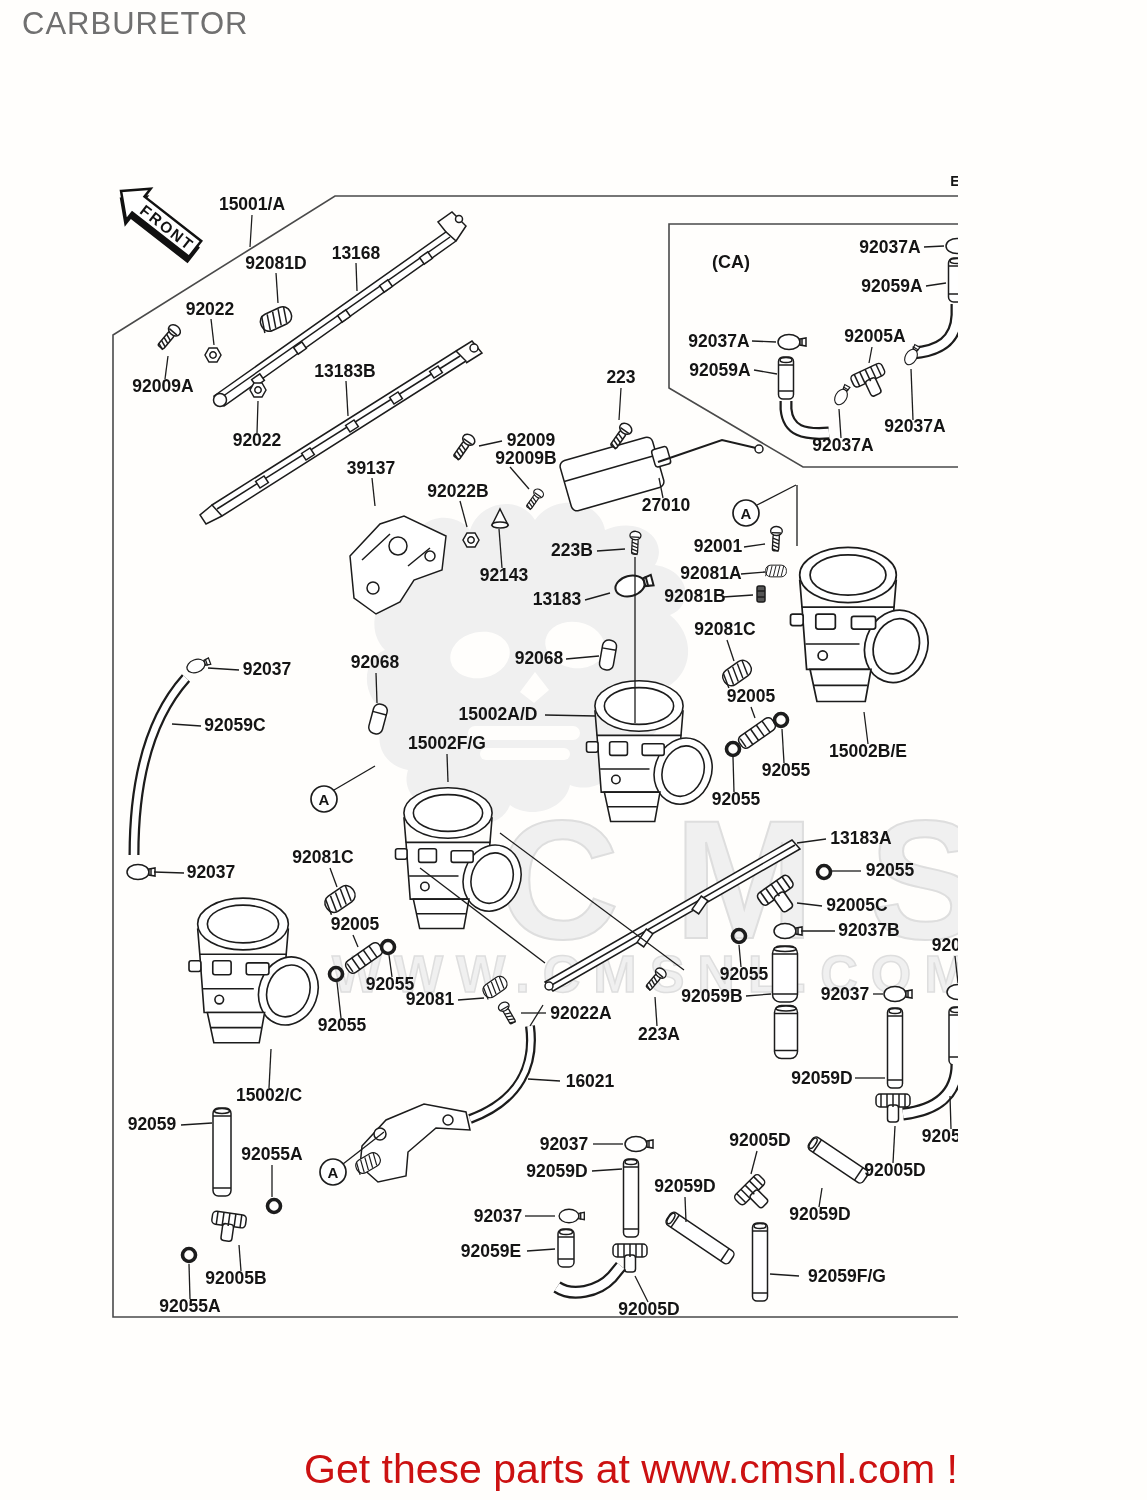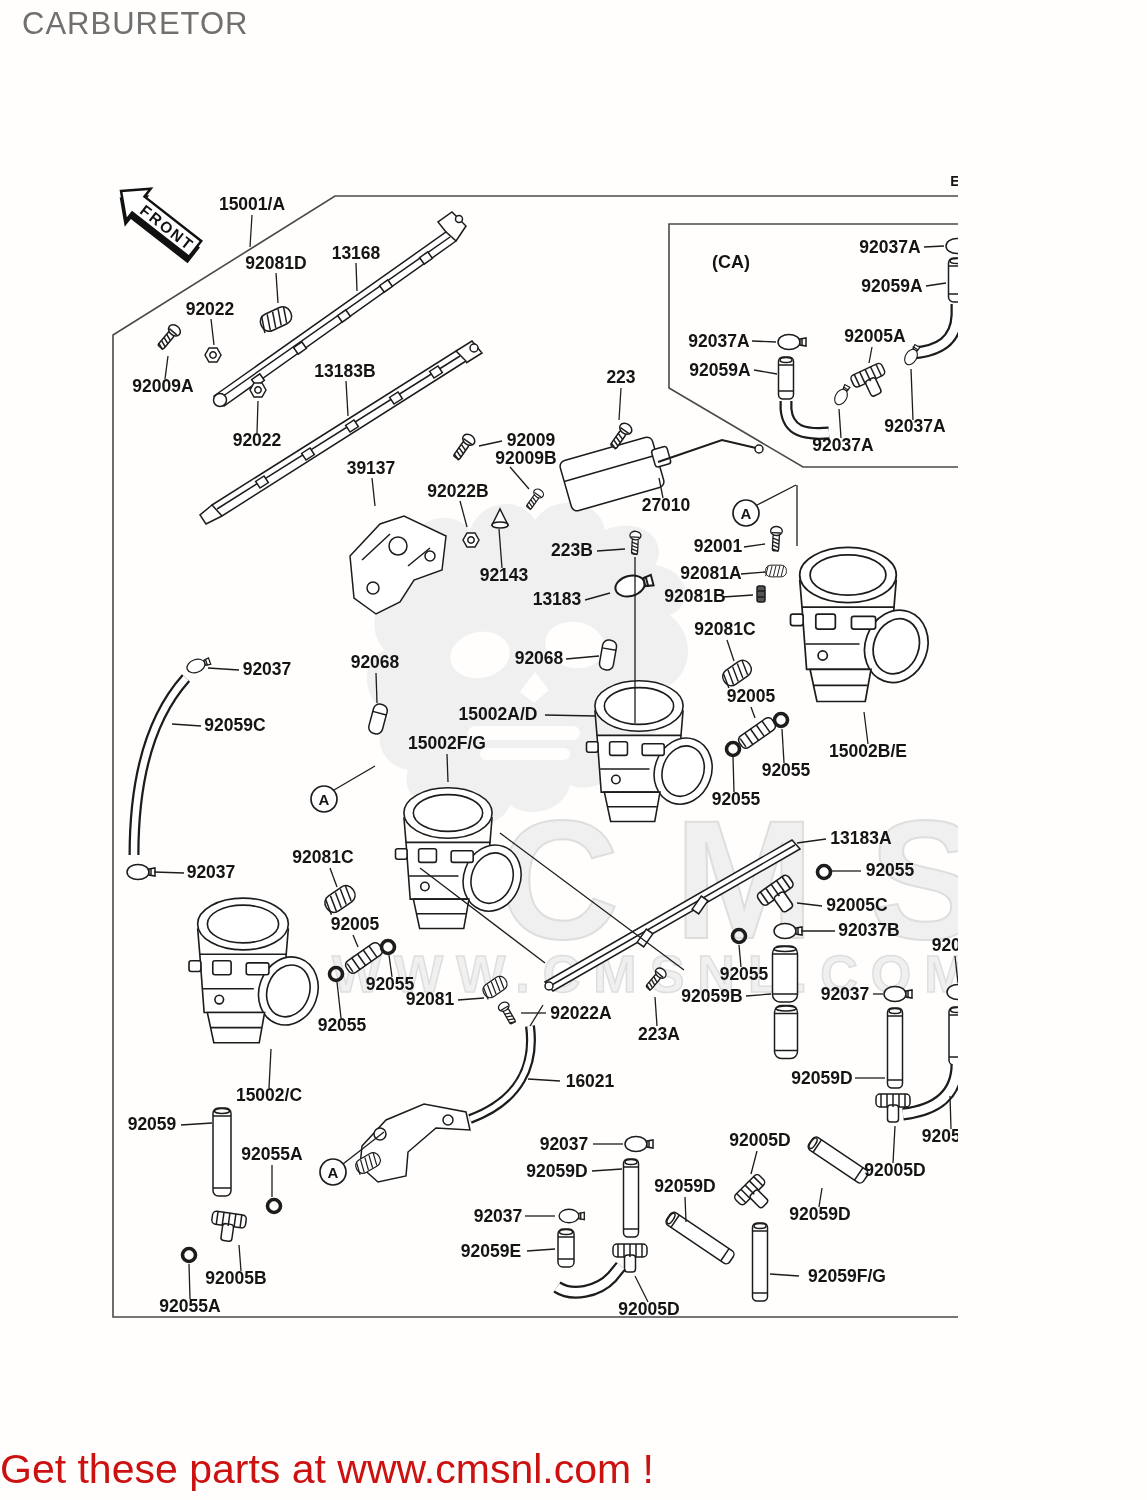--- a/index.html
+++ b/index.html
@@ -1,21 +1,21 @@
 <!DOCTYPE html>
 <html><head>
 <meta charset="utf-8">
 <style>
   html,body{margin:0;padding:0;background:#fffefc;}
   .page{position:relative;width:958px;height:1500px;background:#fffefc;overflow:hidden;
         font-family:"Liberation Sans",sans-serif;}
   .page-title{position:absolute;left:22px;top:6px;margin:0;font-size:31px;font-weight:400;
         letter-spacing:1px;color:#707070;}
   svg.diagram{position:absolute;left:0;top:0;}
-  .banner{position:absolute;left:0;right:0;top:1446px;text-align:left;
+  .banner{position:absolute;left:0;right:0;top:1446px;text-align:right;
         font-size:41px;font-weight:400;letter-spacing:0px;color:#cc1111;white-space:nowrap;}
   .lbl{font-family:"Liberation Sans",sans-serif;font-size:17.5px;font-weight:bold;fill:#141414;}
   .code{font-family:"Liberation Sans",sans-serif;font-size:14px;font-weight:bold;fill:#141414;}
   .ca{font-family:"Liberation Sans",sans-serif;font-size:18px;font-weight:bold;fill:#141414;}
   .wm-big{font-family:"Liberation Sans",sans-serif;font-size:168px;font-weight:bold;
         fill:#f0f0f0;stroke:#dedede;stroke-width:2;letter-spacing:55px;}
   .wm-url{font-family:"Liberation Sans",sans-serif;font-size:52px;font-weight:bold;
         fill:#f0f0f0;stroke:#dedede;stroke-width:1.5;letter-spacing:13px;}
   .front-txt{font-family:"Liberation Sans",sans-serif;font-size:15.5px;font-weight:bold;
         fill:#111;letter-spacing:2px;}

